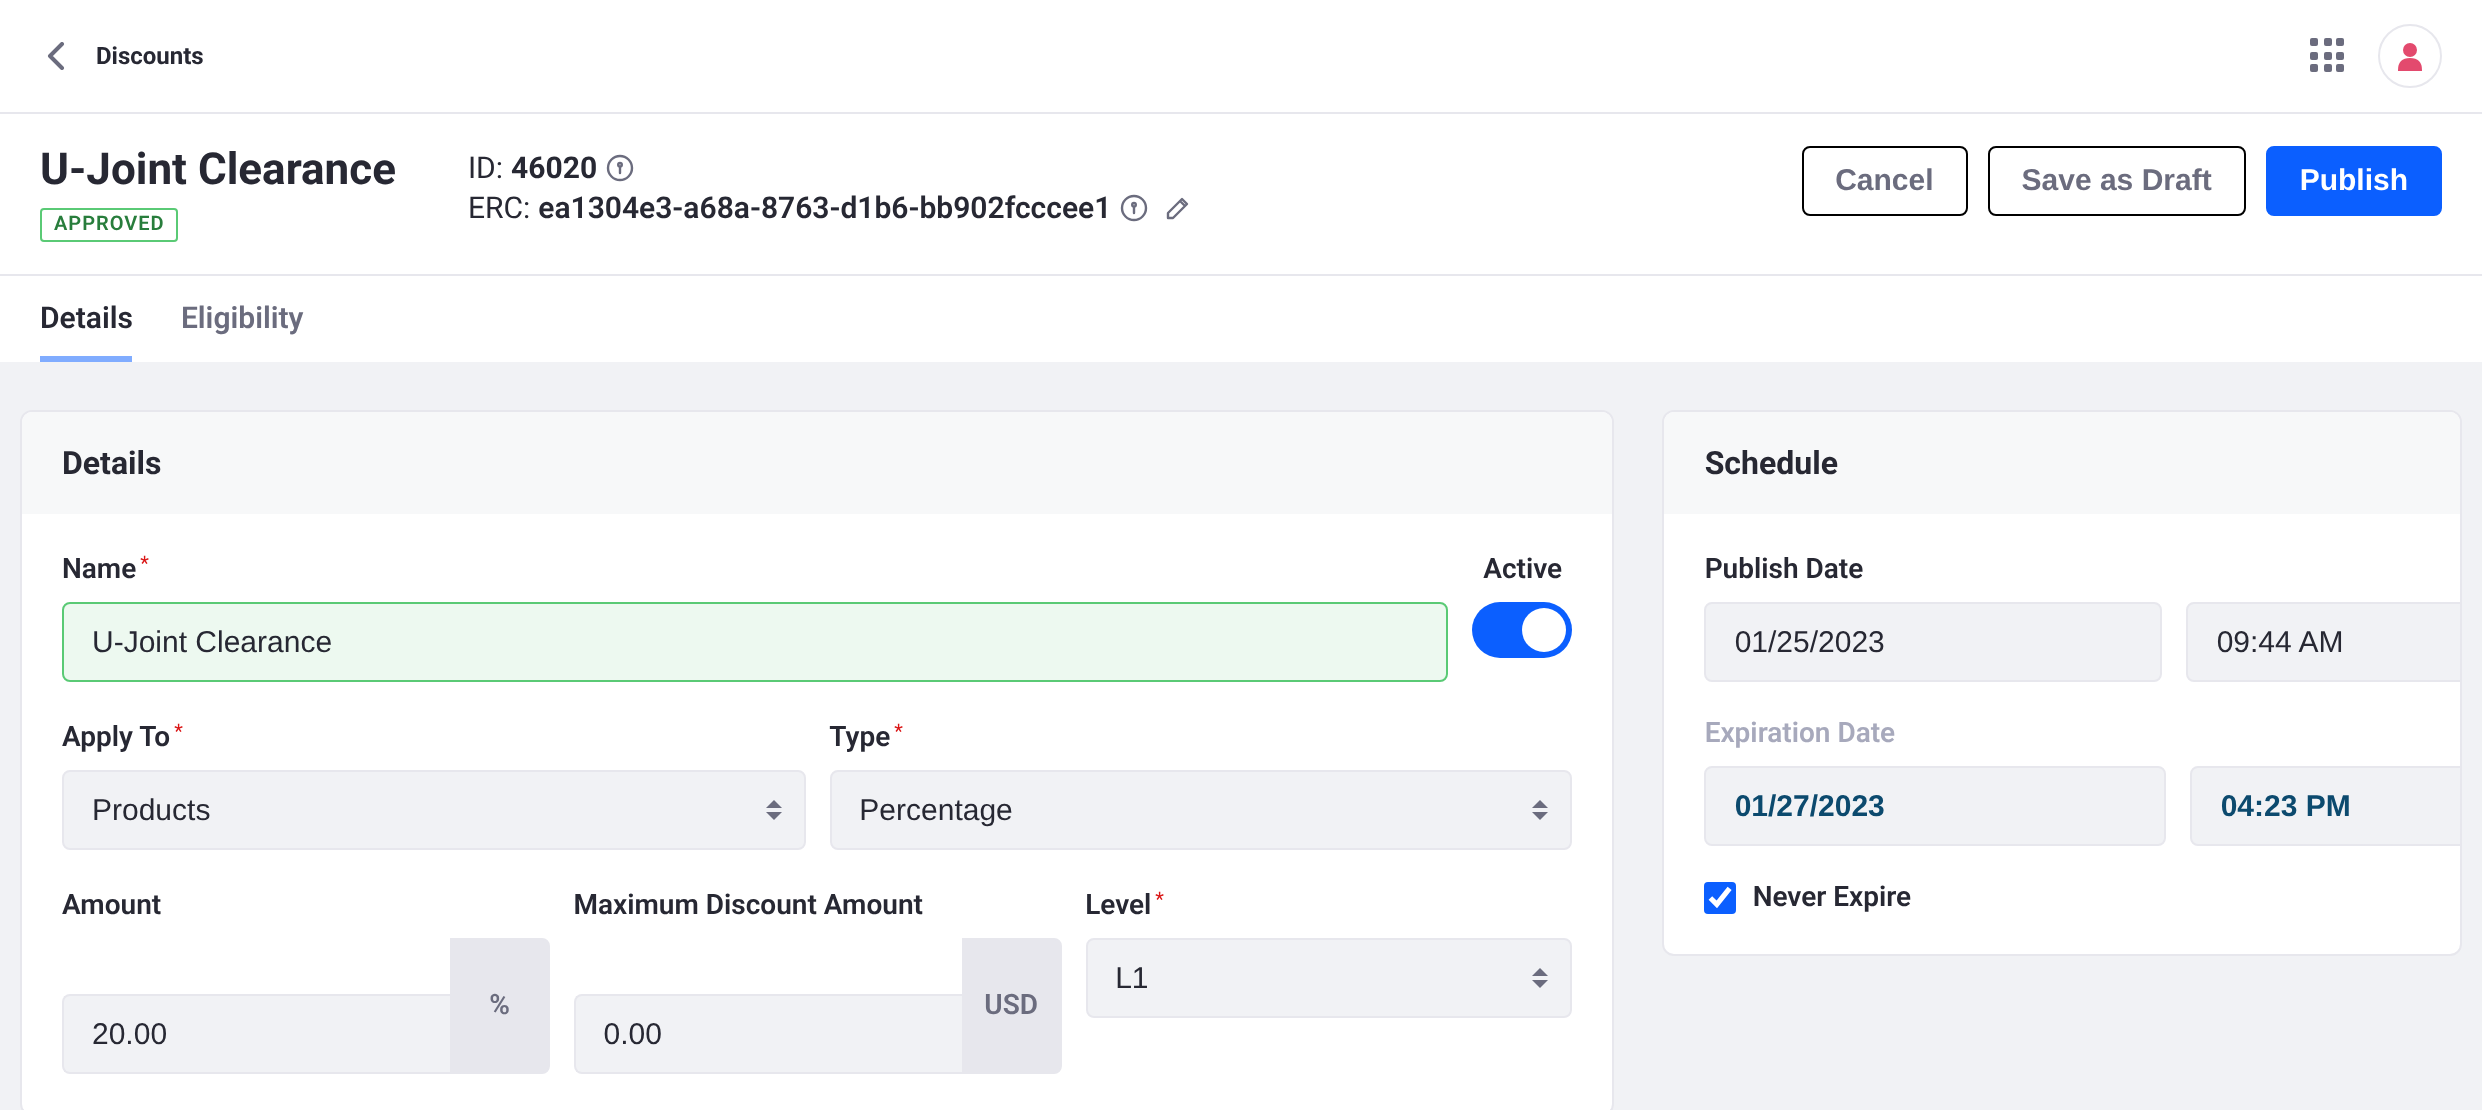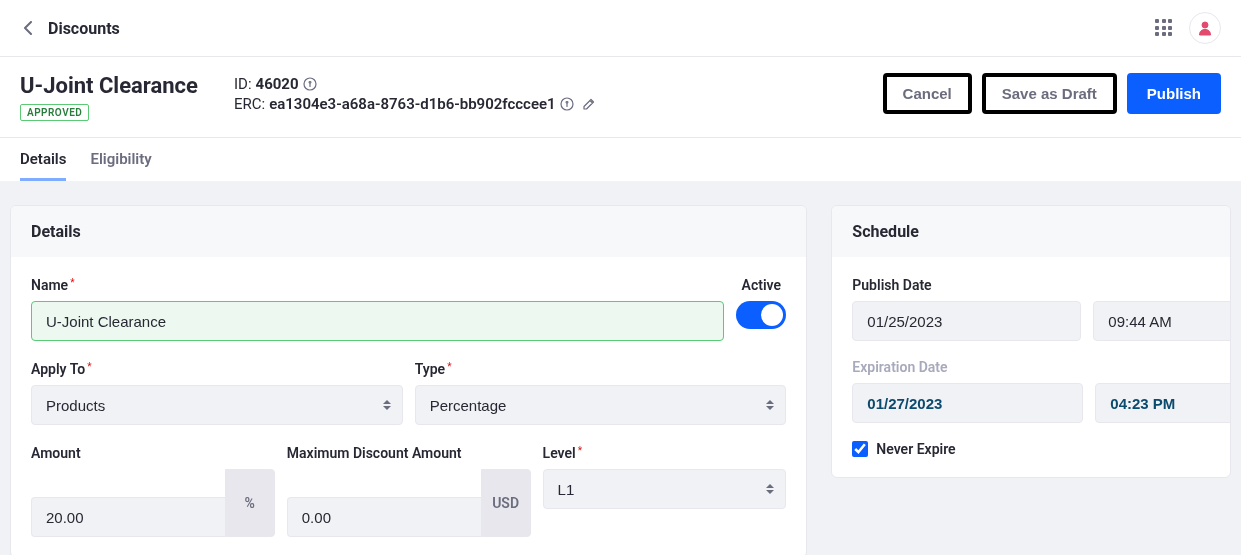--- a/index.html
+++ b/index.html
@@ -29,21 +29,21 @@
     }
     .back-icon {
       width: 16px;
       height: 16px;
       cursor: pointer;
       display: flex;
       align-items: center;
       justify-content: center;
     }
     .breadcrumb-title {
-      font-size: 16px;
+      font-size: 12px;
       font-weight: 700;
       color: #272833;
     }
     .top-bar-right {
       display: flex;
       align-items: center;
       gap: 16px;
     }
     .grid-icon {
       width: 18px;
@@ -146,21 +146,21 @@
     .header-right {
       display: flex;
       align-items: center;
       gap: 10px;
     }
     .btn {
       font-size: 15px;
       font-weight: 600;
       padding: 8px 16px;
       border-radius: 4px;
-      border: 4px solid #000000;
+      border: 1px solid #000000;
       background: #fff;
       color: #6b6c7e;
       cursor: pointer;
     }
     .btn-primary {
       background: #0b5fff;
       color: #fff;
       border-color: #0b5fff;
     }
 

